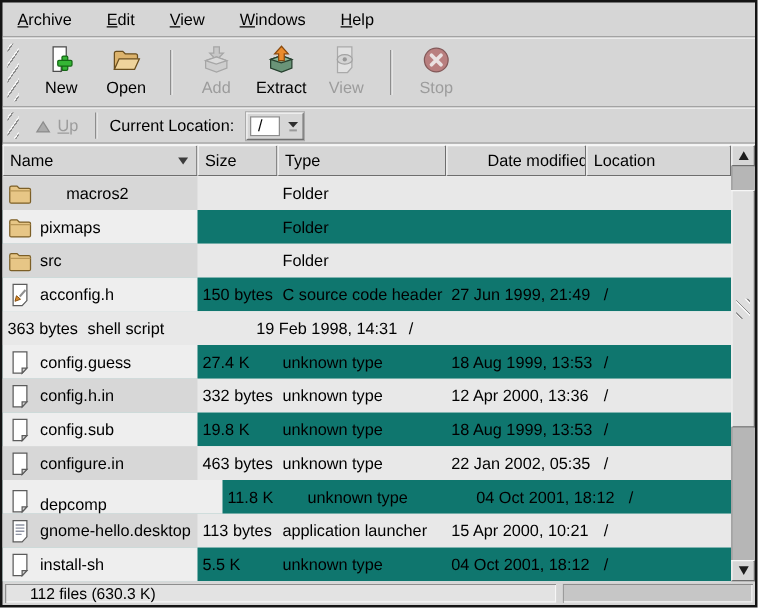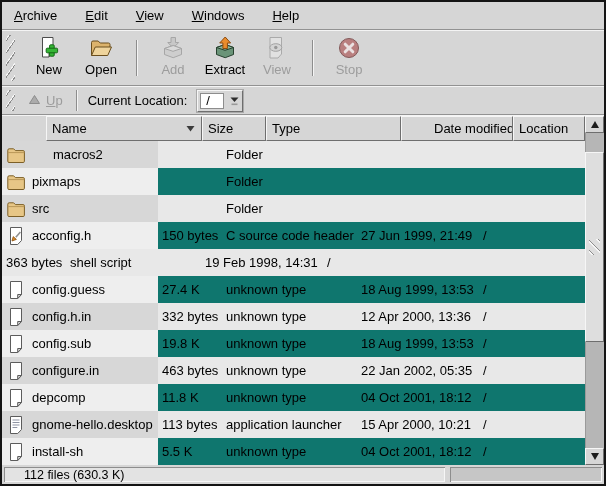--- a/index.html
+++ b/index.html
@@ -24,31 +24,31 @@
   .toolbar .grip{height:46px;margin-right:8px;}
   .tool-buttons{display:flex;align-items:center;}
   .tool-btn{width:50px;height:48px;display:flex;flex-direction:column;align-items:center;justify-content:flex-start;padding-top:1px;margin:0 1px;cursor:default;}
   .tool-btn .icon{width:26px;height:26px;display:block;}
   .tool-label{font-size:13px;margin-top:1px;}
   .tool-btn.disabled .tool-label{color:#9c9c9c;}
   .tool-sep{width:2px;height:36px;border-left:1px solid #8d8d8d;border-right:1px solid #f4f4f4;margin:0 9px;align-self:center;}
   
   .locbar{height:27px;display:flex;align-items:center;padding:0 4px;flex:none;}
   .locbar .grip{height:21px;margin-right:8px;}
-  .up-btn{display:flex;align-items:flex-start;gap:5px;padding:2px 5px;color:#9c9c9c;cursor:default;}
+  .up-btn{display:flex;align-items:flex-end;gap:5px;padding:2px 5px;color:#9c9c9c;cursor:default;}
   .up-btn .icon{display:block;height:13px;}
   .vsep{width:2px;height:21px;border-left:1px solid #8d8d8d;border-right:1px solid #f4f4f4;margin:0 8px;}
   .loc-label{margin:0 10px 0 2px;}
   .combo{height:22px;display:flex;align-items:stretch;background:#d6d6d6;border:1px solid;border-color:#f6f6f6 #6e6e6e #6e6e6e #f6f6f6;box-shadow:0 0 0 1px #aaa;cursor:default;}
   .combo-entry{width:24px;background:#fff;border:1px solid #8d8d8d;margin:2px;display:flex;align-items:center;padding-left:5px;font-size:13px;}
   .combo-arrow{width:16px;display:flex;align-items:center;justify-content:center;}
   
   .main{flex:1;display:flex;min-height:0;}
   .listcol{flex:1;display:flex;flex-direction:column;min-width:0;}
-  .header-row{height:25px;display:flex;flex:none;margin-left:44px;}
+  .header-row{height:25px;display:flex;flex:none;}
   .hcell{border:1px solid;border-color:#f6f6f6 #6e6e6e #6e6e6e #f6f6f6;background:#d6d6d6;display:flex;align-items:center;justify-content:space-between;padding:0 5px;overflow:hidden;white-space:nowrap;cursor:default;}
   .sortarr{display:flex;align-items:center;margin-left:4px;}
   .list{flex:1;background:#fff;overflow:hidden;}
   .row{height:27px;display:flex;align-items:stretch;}
   .row.shaded{background:#e8e8e8;}
   .row.plain{background:#0f766e;}
   .row.shaded .name-cell{background:#d7d7d7;}
   .row.plain .name-cell{background:#eeeeee;}
   .cell{display:flex;align-items:center;padding:0 4px;overflow:hidden;white-space:nowrap;flex:none;}
   .name-cell{gap:6px;padding-left:4px;}
@@ -363,21 +363,21 @@
               <span>unknown type</span>
             </div>
             <div class="cell" style="width: 122px;">
               <span>22 Jan 2002, 05:35</span>
             </div>
             <div class="cell" style="width: 106px; flex: 1 1 0%;">
               <span>/</span>
             </div>
           </div>
           <div class="row plain">
-            <div class="cell name-cell" style="width: 156px;">
+            <div class="cell name-cell" style="width: 176px; align-items: flex-end;">
               <span class="icon"><svg width="20" height="20" viewBox="0 0 20 20">
                   <path d="M4.5 1.5h11v13l-3.8 4H4.5z" fill="#ffffff" stroke="#5c5c5c"></path>
                   <path d="M15.5 14.5h-3.8v4z" fill="#d4d4d4" stroke="#5c5c5c"></path>
                 </svg></span>
               <span class="fname">depcomp</span>
             </div>
             <div class="cell" style="width: 64px;">
               <span>11.8 K</span>
             </div>
             <div class="cell" style="width: 135px;">

